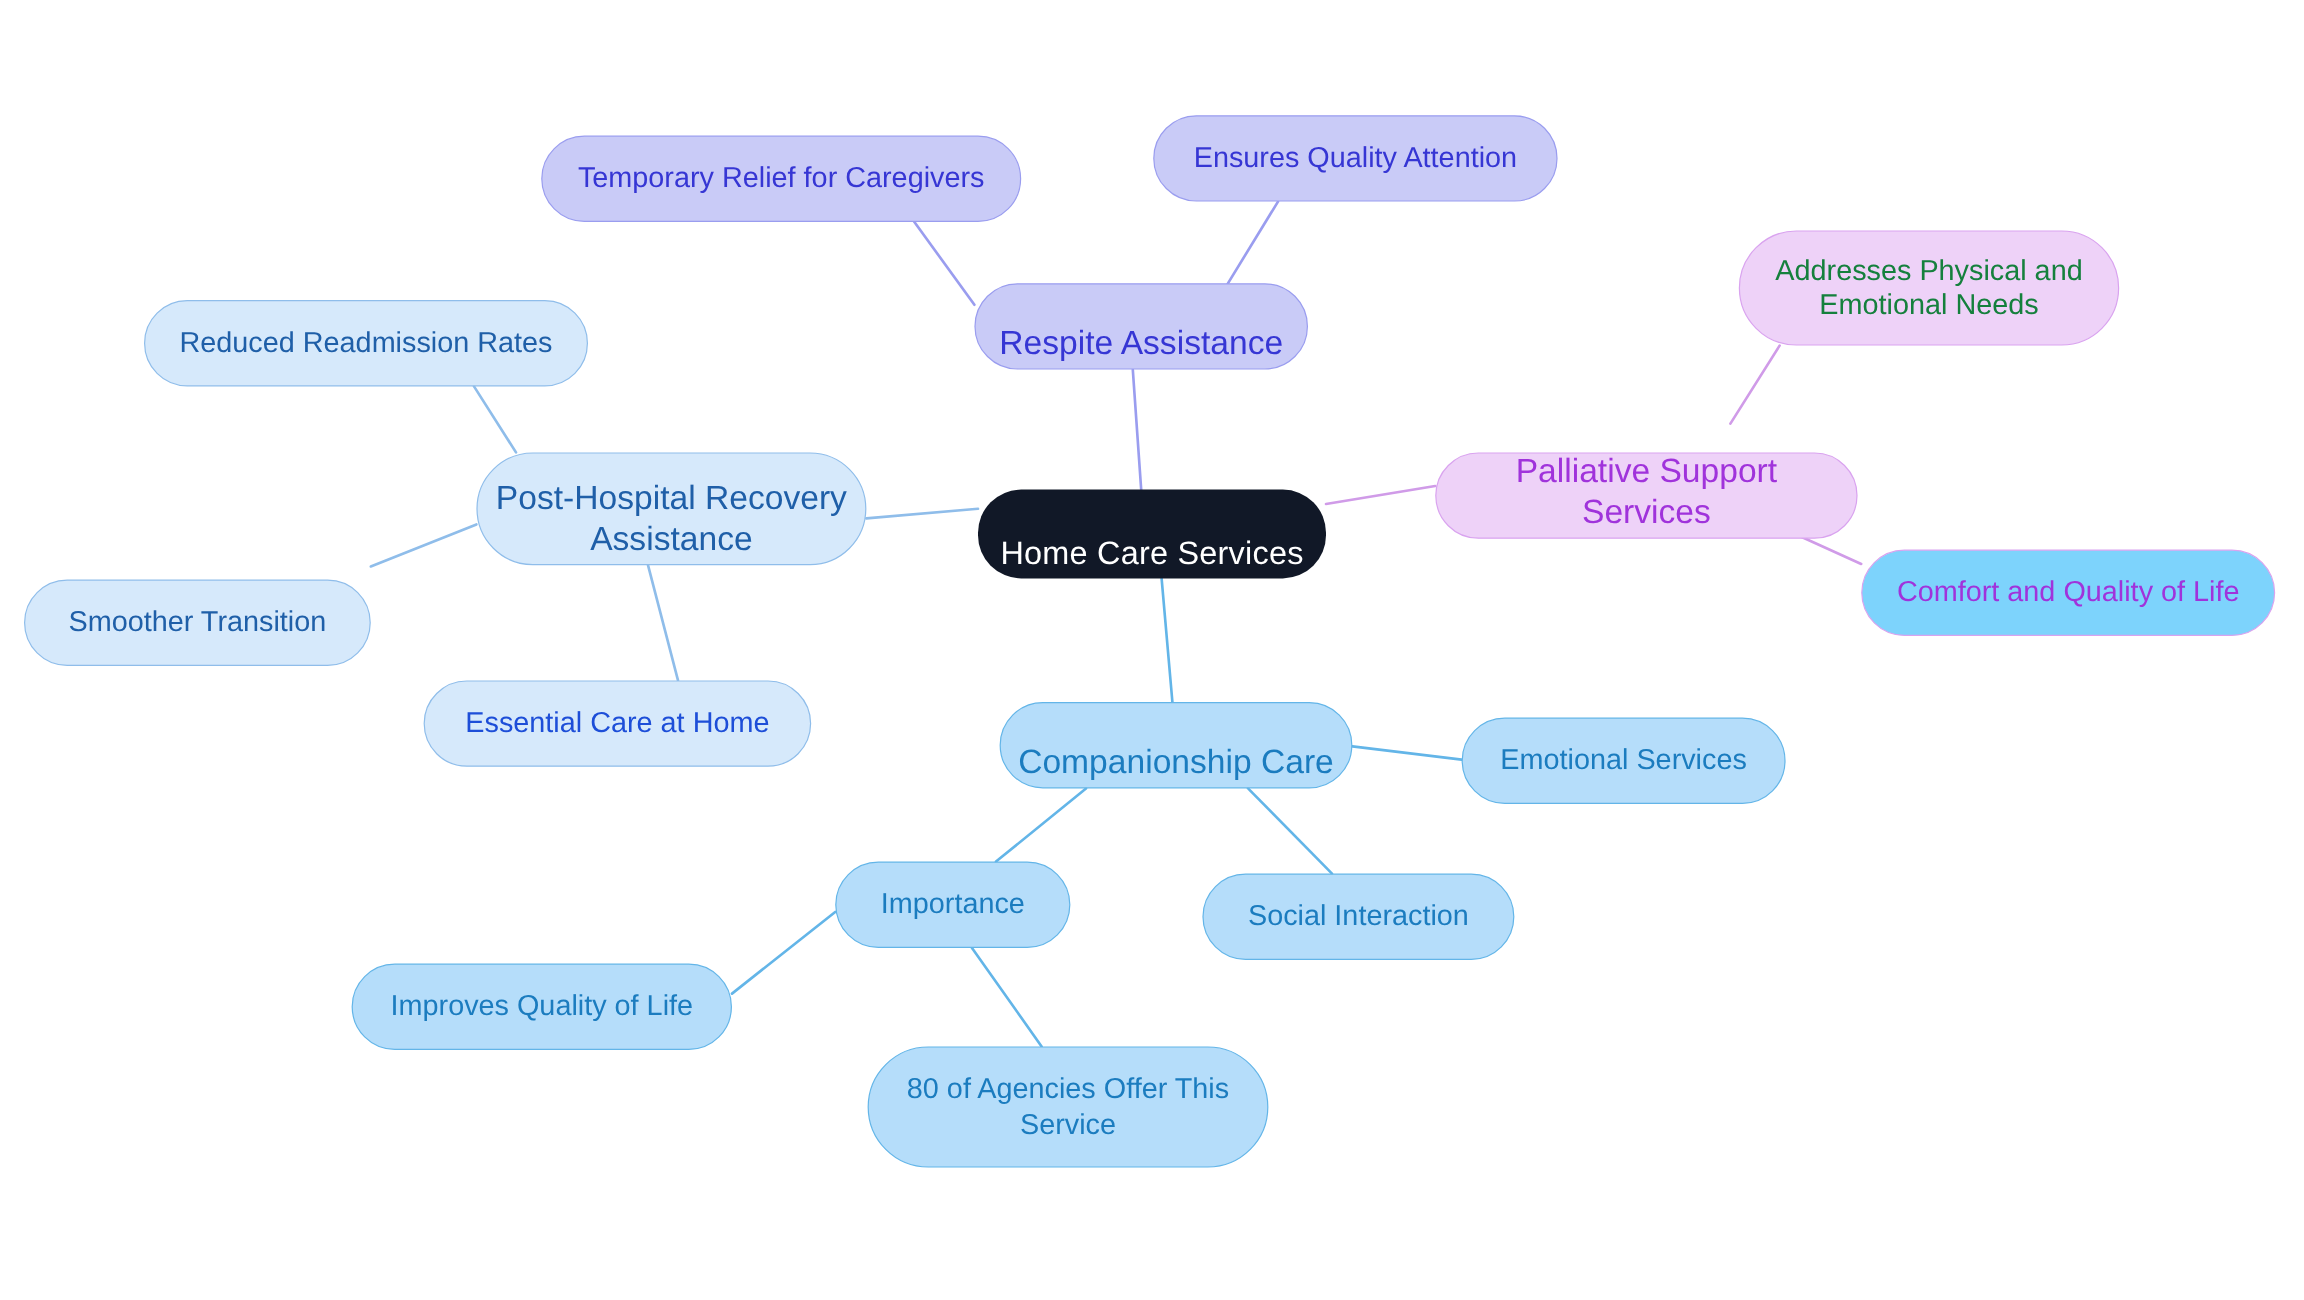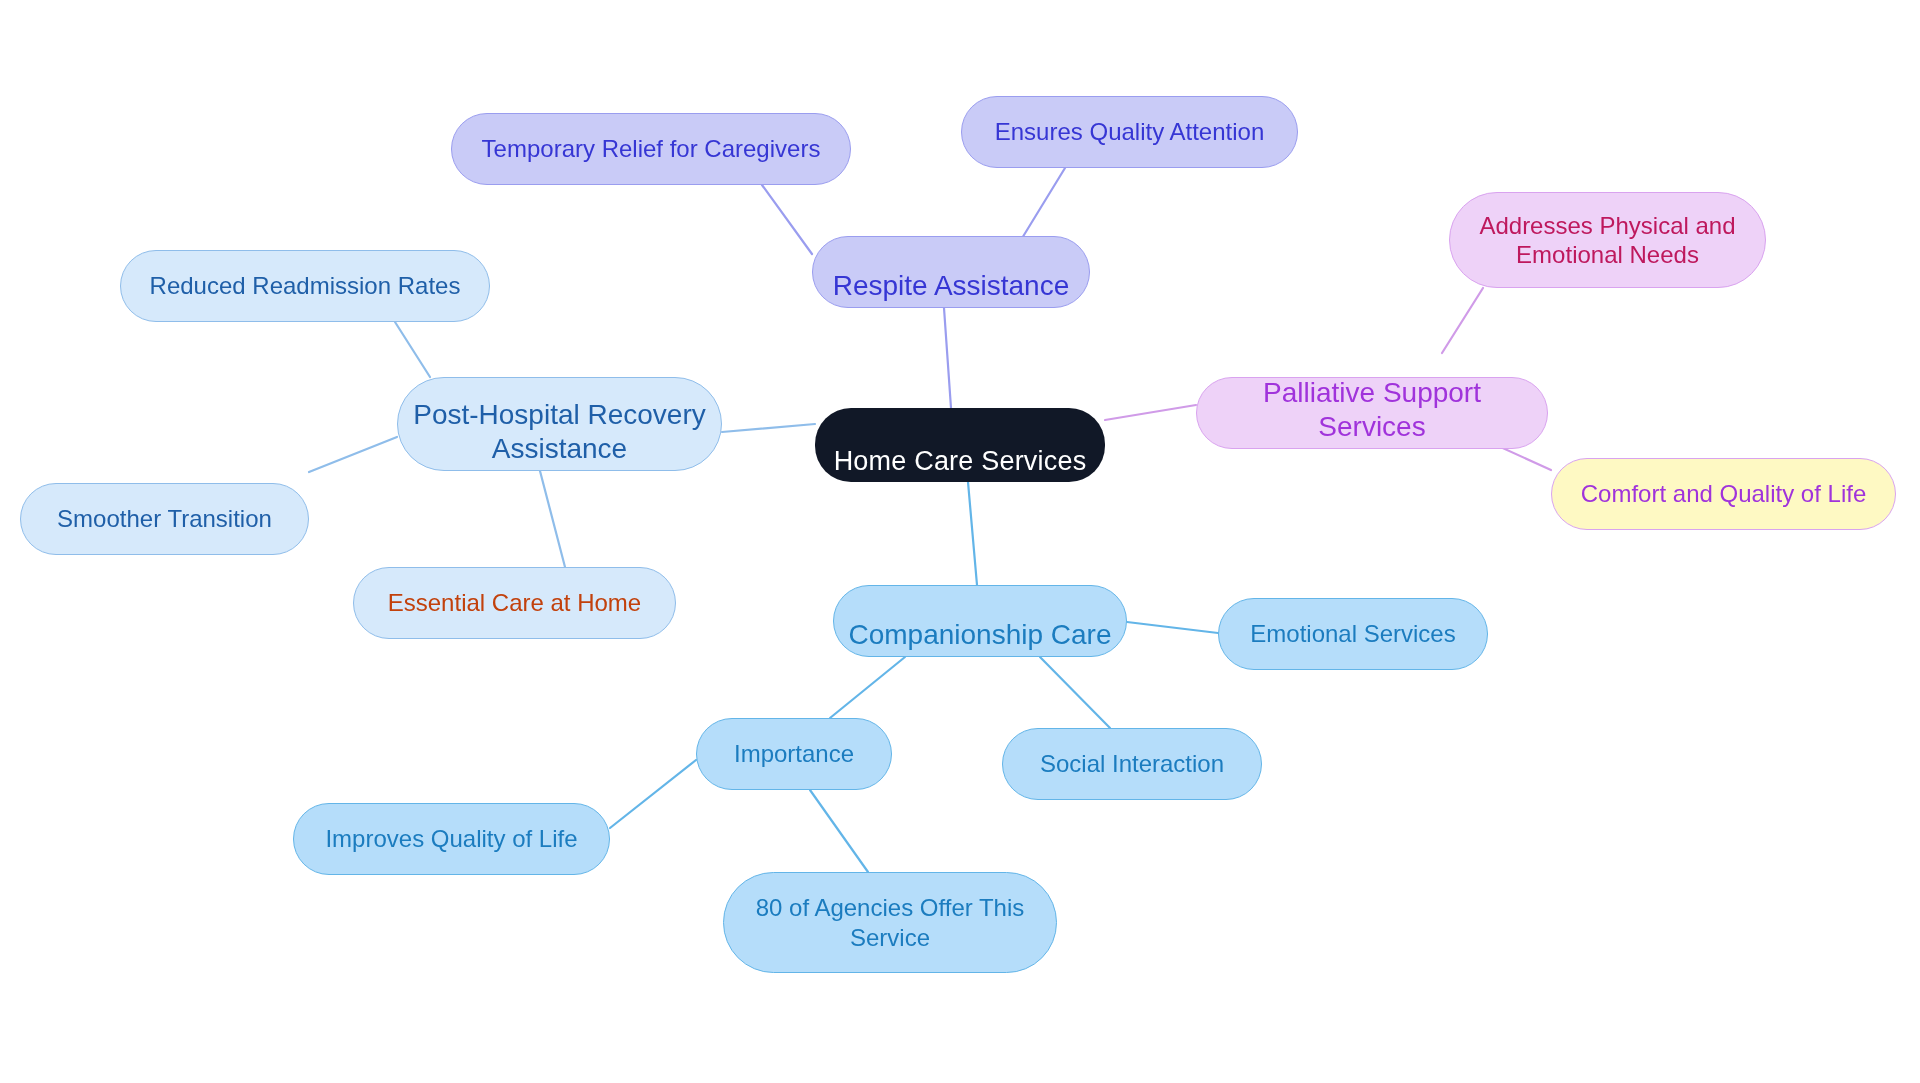--- a/index.html
+++ b/index.html
@@ -70,28 +70,28 @@
       <path d="M 905 657 L 830 718" stroke="#63b5e8" stroke-width="2.2" fill="none" stroke-linecap="round"></path>
       <path d="M 696 760 L 610 828" stroke="#63b5e8" stroke-width="2.2" fill="none" stroke-linecap="round"></path>
       <path d="M 810 790 L 868 872" stroke="#63b5e8" stroke-width="2.2" fill="none" stroke-linecap="round"></path>
     </svg>
   <div id="node-layer">
       <div class="node node-root" style="left: 815px; top: 408px; width: 290px; height: 74px; background: rgb(17, 24, 39); color: rgb(255, 255, 255); align-items: flex-end;"><span>Home Care Services</span></div>
       <div class="node node-branch" style="left: 397px; top: 377px; width: 325px; height: 94px; background: rgb(214, 233, 251); border-color: rgb(143, 189, 234); color: rgb(31, 95, 168);"><span>Post-Hospital Recovery
 Assistance</span></div>
       <div class="node node-leaf" style="left: 120px; top: 250px; width: 370px; height: 72px; background: rgb(214, 233, 251); border-color: rgb(143, 189, 234); color: rgb(31, 95, 168);"><span>Reduced Readmission Rates</span></div>
       <div class="node node-leaf" style="left: 20px; top: 450px; width: 289px; height: 72px; background: rgb(214, 233, 251); border-color: rgb(143, 189, 234); color: rgb(31, 95, 168); margin-top: 33px;"><span>Smoother Transition</span></div>
-      <div class="node node-leaf" style="left: 353px; top: 567px; width: 323px; height: 72px; background: rgb(214, 233, 251); border-color: rgb(143, 189, 234); color: #c2410c;"><span>Essential Care at Home</span></div>
+      <div class="node node-leaf" style="left: 353px; top: 567px; width: 323px; height: 72px; background: rgb(214, 233, 251); border-color: rgb(143, 189, 234); color: #1d4ed8;"><span>Essential Care at Home</span></div>
       <div class="node node-branch" style="left: 812px; top: 236px; width: 278px; height: 72px; background: rgb(201, 203, 247); border-color: rgb(154, 157, 239); color: rgb(54, 54, 212);"><span>Respite Assistance</span></div>
       <div class="node node-leaf" style="left: 451px; top: 113px; width: 400px; height: 72px; background: rgb(201, 203, 247); border-color: rgb(154, 157, 239); color: rgb(54, 54, 212);"><span>Temporary Relief for Caregivers</span></div>
       <div class="node node-leaf" style="left: 961px; top: 96px; width: 337px; height: 72px; background: rgb(201, 203, 247); border-color: rgb(154, 157, 239); color: rgb(54, 54, 212);"><span>Ensures Quality Attention</span></div>
       <div class="node node-branch" style="left: 1196px; top: 353px; width: 352px; height: 72px; background: rgb(238, 210, 248); border-color: rgb(217, 163, 239); color: rgb(160, 51, 219); margin-top: 24px;"><span>Palliative Support Services</span></div>
-      <div class="node node-leaf" style="left: 1449px; top: 192px; width: 317px; height: 96px; background: rgb(238, 210, 248); border-color: rgb(217, 163, 239); color: #be185d;"><span>Addresses Physical and
+      <div class="node node-leaf" style="left: 1449px; top: 192px; width: 317px; height: 96px; background: rgb(238, 210, 248); border-color: rgb(217, 163, 239); color: #15803d;"><span>Addresses Physical and
 Emotional Needs</span></div>
-      <div class="node node-leaf" style="left: 1551px; top: 458px; width: 345px; height: 72px; background: #fef9c3; border-color: rgb(217, 163, 239); color: rgb(160, 51, 219);"><span>Comfort and Quality of Life</span></div>
+      <div class="node node-leaf" style="left: 1551px; top: 458px; width: 345px; height: 72px; background: #7dd3fc; border-color: rgb(217, 163, 239); color: rgb(160, 51, 219);"><span>Comfort and Quality of Life</span></div>
       <div class="node node-branch" style="left: 833px; top: 585px; width: 294px; height: 72px; background: rgb(181, 221, 250); border-color: rgb(99, 181, 232); color: rgb(27, 124, 191);"><span>Companionship Care</span></div>
       <div class="node node-leaf" style="left: 1218px; top: 598px; width: 270px; height: 72px; background: rgb(181, 221, 250); border-color: rgb(99, 181, 232); color: rgb(27, 124, 191);"><span>Emotional Services</span></div>
       <div class="node node-leaf" style="left: 1002px; top: 728px; width: 260px; height: 72px; background: rgb(181, 221, 250); border-color: rgb(99, 181, 232); color: rgb(27, 124, 191);"><span>Social Interaction</span></div>
       <div class="node node-leaf" style="left: 696px; top: 718px; width: 196px; height: 72px; background: rgb(181, 221, 250); border-color: rgb(99, 181, 232); color: rgb(27, 124, 191);"><span>Importance</span></div>
       <div class="node node-leaf" style="left: 293px; top: 803px; width: 317px; height: 72px; background: rgb(181, 221, 250); border-color: rgb(99, 181, 232); color: rgb(27, 124, 191);"><span>Improves Quality of Life</span></div>
       <div class="node node-leaf" style="left: 723px; top: 872px; width: 334px; height: 101px; background: rgb(181, 221, 250); border-color: rgb(99, 181, 232); color: rgb(27, 124, 191);"><span>80 of Agencies Offer This
 Service</span></div>
     </div>
 </div>
 

